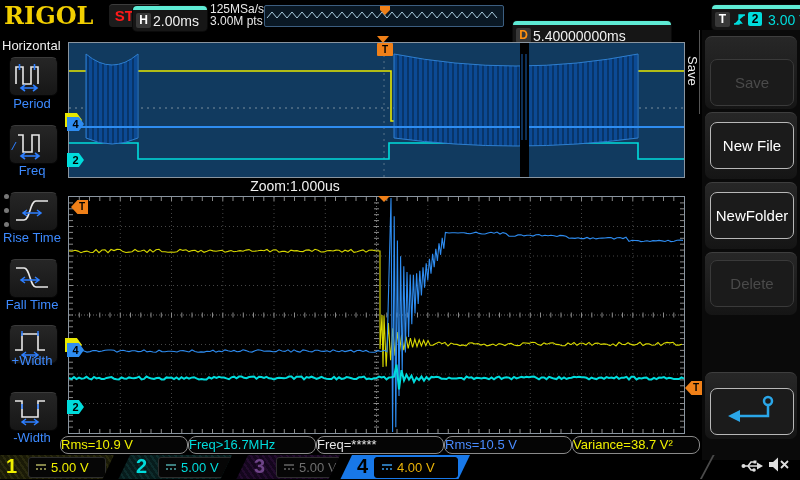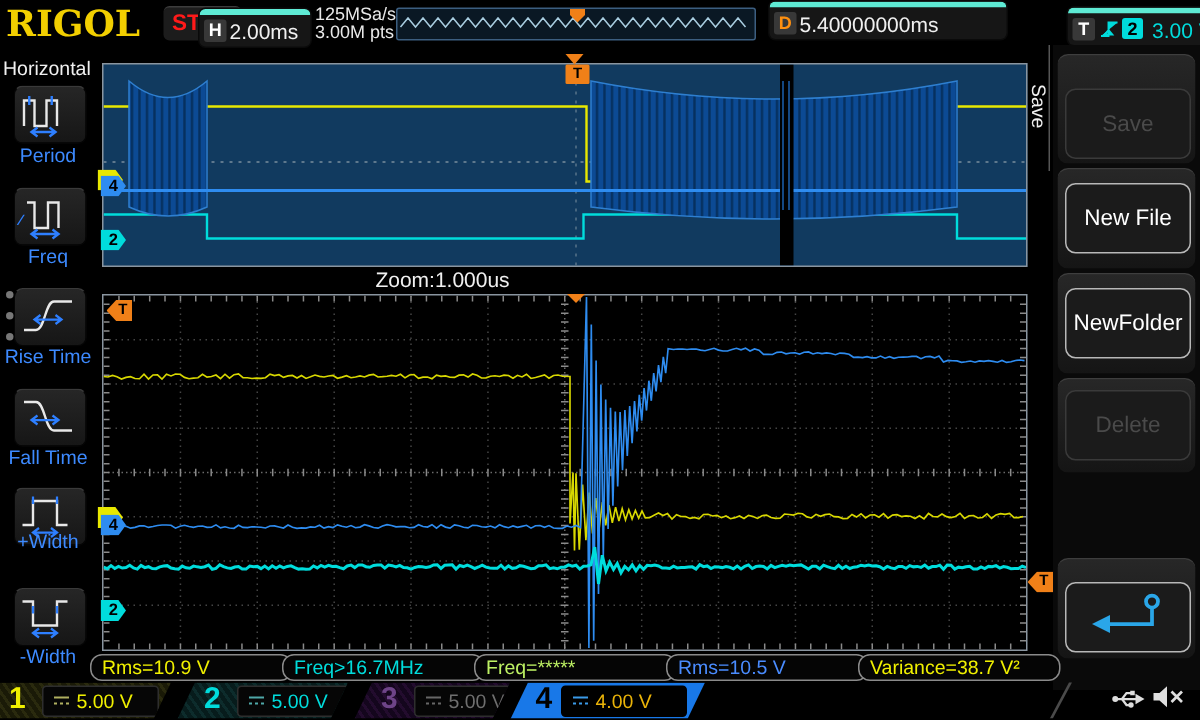--- a/index.html
+++ b/index.html
@@ -11,21 +11,21 @@
   #logo{left:4px;top:1px;font-family:"DejaVu Serif",serif;font-weight:bold;font-size:24px;color:#f2cf00;letter-spacing:0px;}
   .hbox{background:#161616;border-radius:4px;border-top:4px solid #5eead4;box-shadow:0 0 0 1px #0a0a0a;}
   #stop-btn{left:109px;top:4px;width:52px;height:22px;text-align:center;line-height:22px;
     color:#ff1a1a;font-weight:bold;font-size:15px;background:#1c1c1c;border-radius:4px;border-top:1px solid #3c3c3c;}
   #hbox{left:133px;top:6px;width:74px;height:21px;}
   .badge{display:inline-block;width:15px;height:15px;margin:3px 2px 0 3px;background:#383838;border-radius:2px;
     text-align:center;line-height:15px;font-weight:bold;font-size:12px;color:#fff;vertical-align:top;}
   .hval{display:inline-block;margin-top:3px;font-size:14px;color:#f0f0f0;}
   #srate{left:210px;top:3px;font-size:12px;line-height:12px;color:#e8e8e8;}
   #preview{left:264px;top:5px;width:238px;height:20px;background:#0a1824;border:1px solid #3c5e80;border-radius:2px;}
-  #dbox{left:513px;top:1px;width:158px;height:21px;}
+  #dbox{left:513px;top:21px;width:158px;height:21px;}
   #dbox .badge{color:#ff9010;}
   #tbox{left:712px;top:5px;width:118px;height:21px;}
   #tbox .hval{color:#00dcdc;}
   .cyanbadge{display:inline-block;width:14px;height:14px;margin-top:3px;background:#00dcdc;border-radius:2px;
     text-align:center;line-height:14px;font-weight:bold;font-size:12px;color:#000;vertical-align:top;}
 
   
   #left-menu{left:0;top:30px;width:64px;height:430px;background:#000;}
   #left-title{left:2px;top:8px;font-size:13px;color:#f0f0f0;}
   .lbtn{position:absolute;left:9px;width:47px;height:37px;background:linear-gradient(#262626,#161616);
@@ -55,21 +55,21 @@
     clip-path:polygon(100% 0,100% 100%,38% 100%,0 50%,38% 0);text-align:right;line-height:14px;
     font-size:10px;font-weight:bold;color:#000;padding-right:0;}
   .tflag-l span{margin-right:3px;}
   .tri-down{position:absolute;width:0;height:0;border-left:6px solid transparent;border-right:6px solid transparent;
     border-top:7px solid #f08018;}
   #mv-tflag{left:377px;top:43px;width:16px;height:13px;background:#f08018;border-radius:1px;
     text-align:center;line-height:13px;font-size:10px;font-weight:bold;color:#000;}
 
   
   .pill{position:absolute;top:436px;width:126px;height:16px;background:#050505;border:1px solid #8a8a8a;
-    border-radius:8px;font-size:13px;line-height:16px;padding-left:7px;}
+    border-radius:8px;font-size:13px;line-height:16px;}
 
   
   .chcell{position:absolute;top:455px;height:25px;}
   .chnum{position:absolute;font-size:20px;font-weight:bold;top:0px;}
   .chbox{position:absolute;top:2px;height:19px;background:#060606;border:1px solid #2e2e2e;border-radius:3px;
     font-size:13px;line-height:19px;}
   .coupling{display:inline-block;width:12px;height:10px;margin:4px 4px 0 6px;vertical-align:top;}
   #icons-slash{left:706px;top:455px;width:2px;height:25px;background:#4a4a4a;transform:skewX(-28deg);}
 </style>
 </head>
@@ -229,21 +229,21 @@
   <div class="abs tflag-l" style="left:71px;top:200px"><span>T</span></div>
   <div class="abs tri-down" style="left:378px;top:196px;border-top-width:6px"></div>
   <div class="abs tflag-l" style="left:685px;top:381px"><span>T</span></div>
 
   <div class="chmark abs" style="left:65px;top:338px;background:#e8e800"></div>
   <div class="chmark abs" style="left:67px;top:343px;background:#2e8cf0">4</div>
   <div class="chmark abs" style="left:67px;top:400px;background:#00dcdc">2</div>
 
   <div class="pill" style="left:60px;color:#f0f000">Rms=10.9 V</div>
   <div class="pill" style="left:188px;color:#00dcdc">Freq&gt;16.7MHz</div>
-  <div class="pill" style="left:316px;color:#bef264">Freq=*****</div>
+  <div class="pill" style="left:316px;color:#e5e5e5">Freq=*****</div>
   <div class="pill" style="left:444px;color:#4a8cff">Rms=10.5 V</div>
   <div class="pill" style="left:572px;color:#f0f000">Variance=38.7 V²</div>
 
   <div class="chcell" style="left:0;width:114px;clip-path:polygon(0 0,114px 0,102px 25px,0 25px);
        background:repeating-linear-gradient(55deg,#2a2a0e 0 2px,#1a1a07 2px 5px)">
     <span class="chnum" style="left:6px;color:#f0f000">1</span>
     <span class="chbox" style="left:28px;width:76px;color:#f0f000"><svg class="coupling" width="12" height="10">
           <path d="M1,3 H11" stroke="#b0b060" stroke-width="1.4"></path>
           <path d="M1,7 H3 M5,7 H7 M9,7 H11" stroke="#b0b060" stroke-width="1.4"></path>
         </svg><span>5.00 V</span></span>

